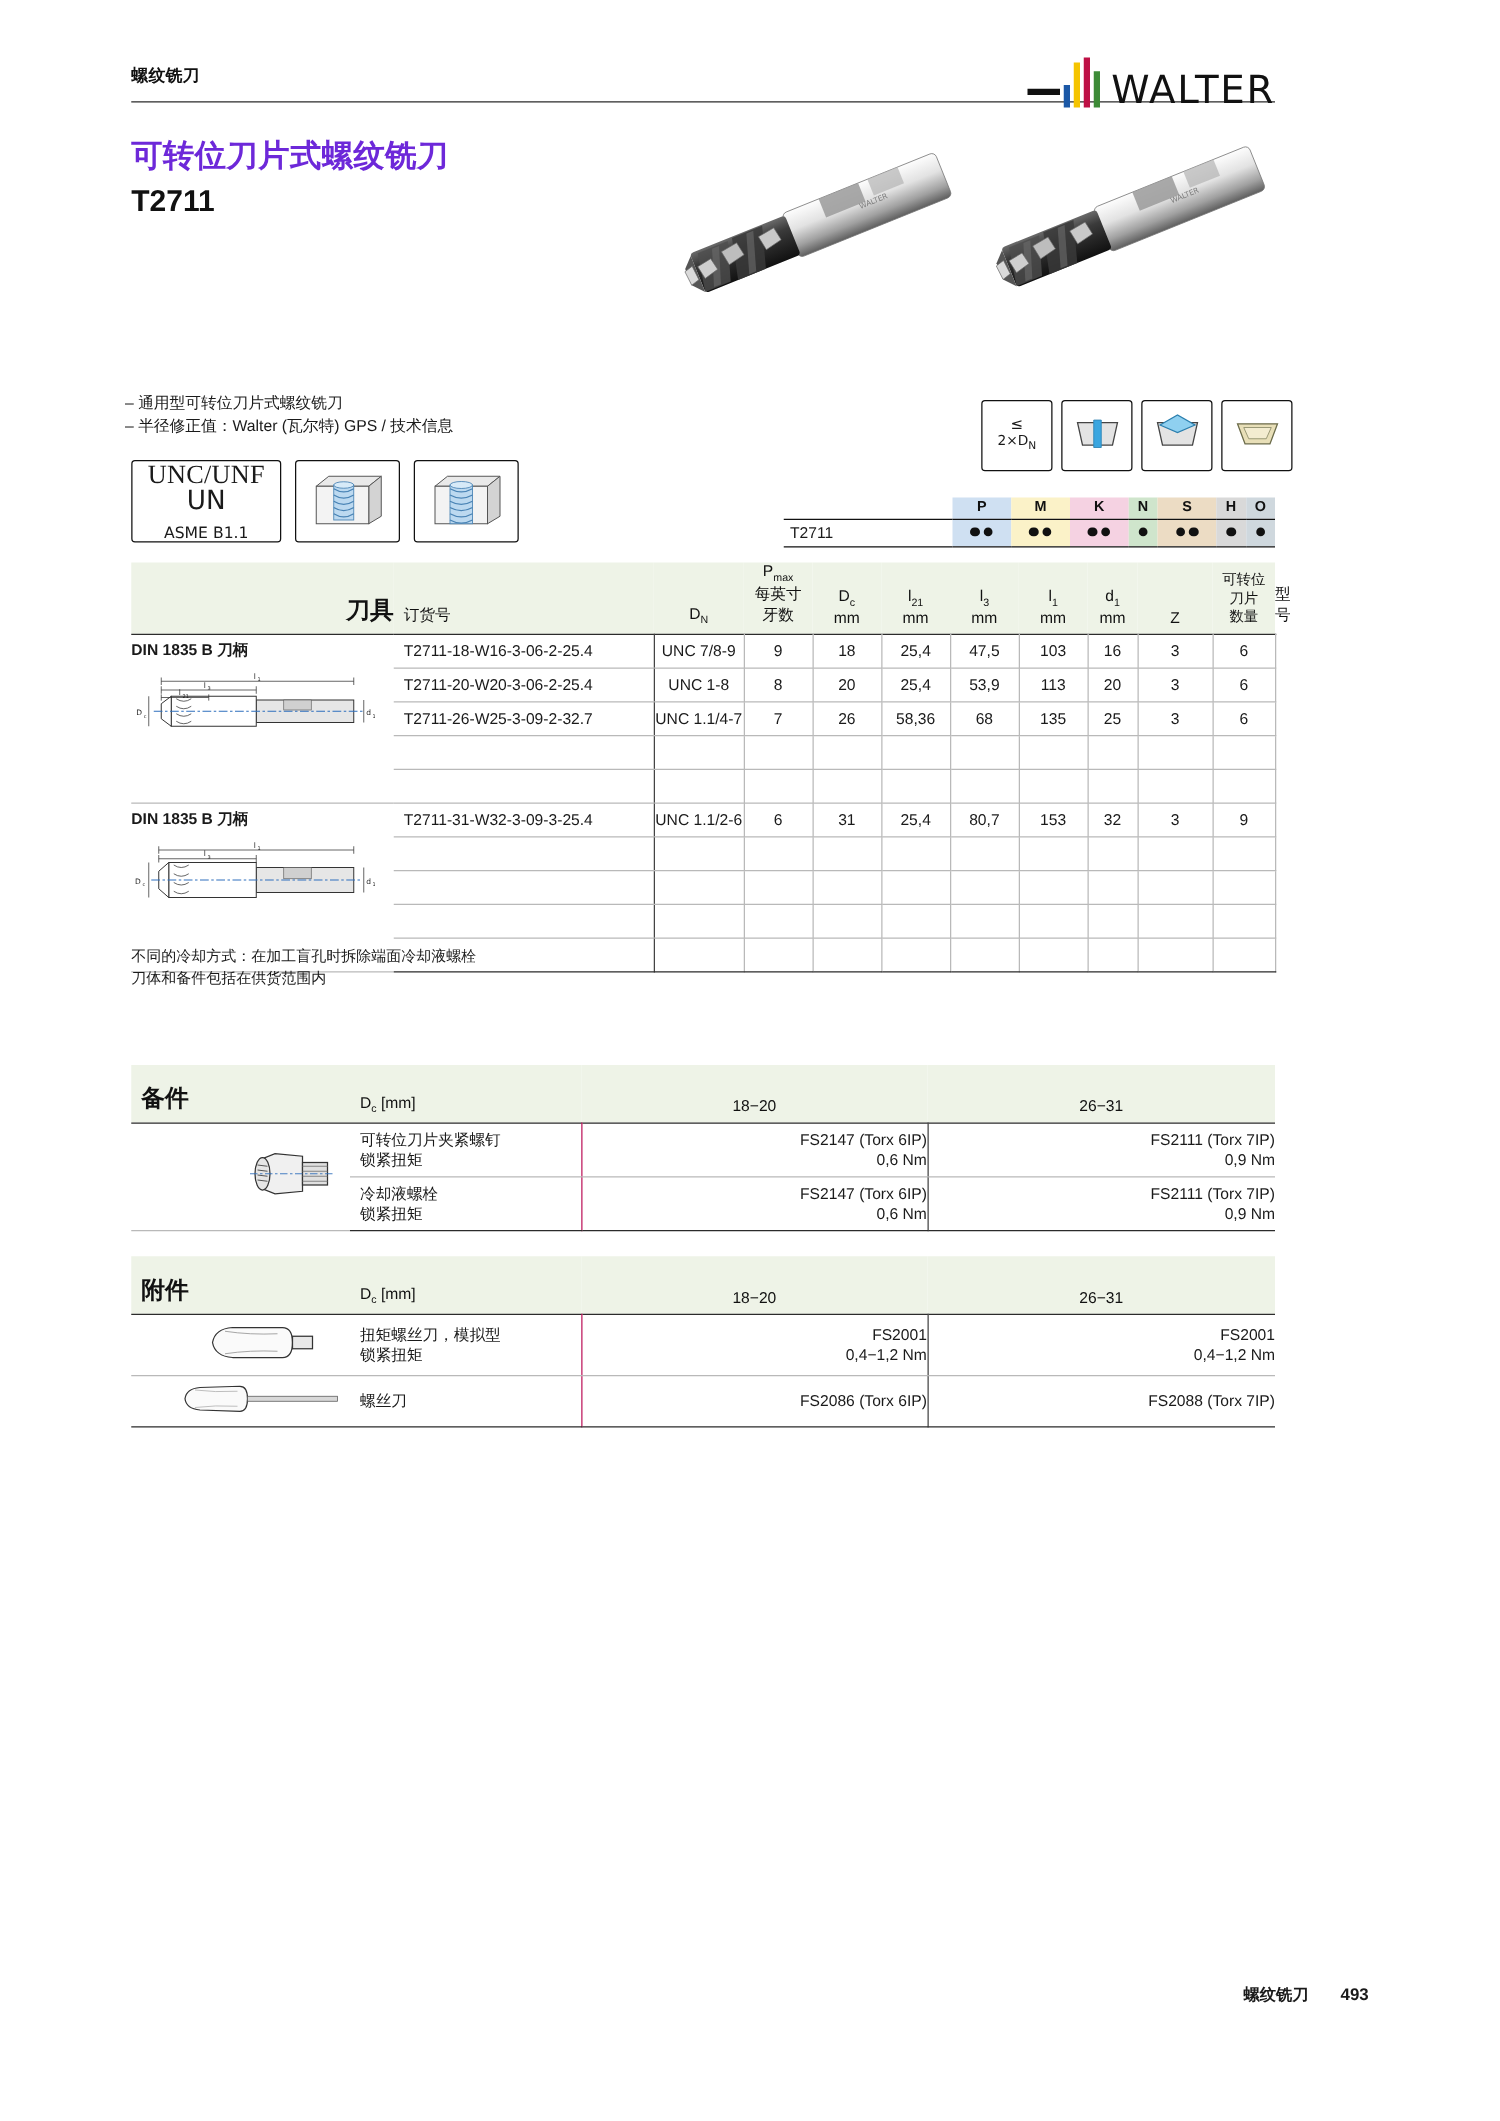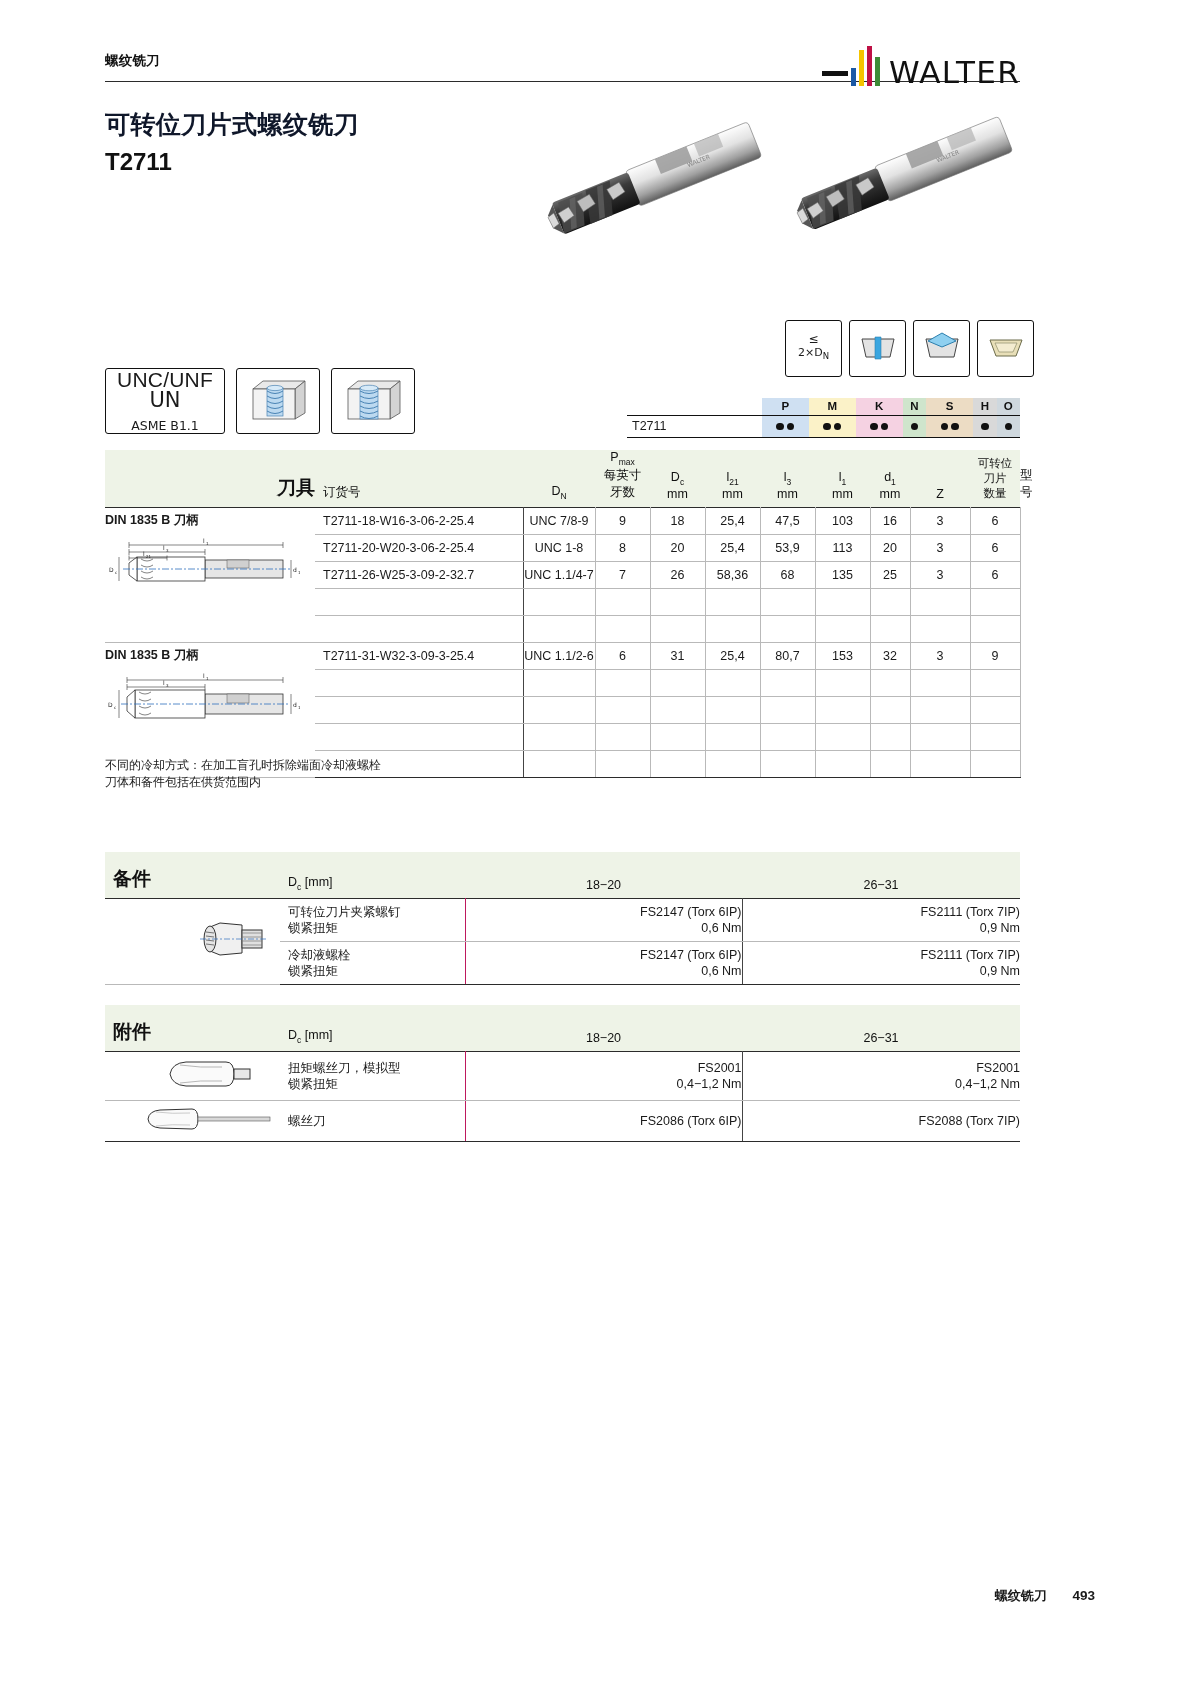--- a/index.html
+++ b/index.html
@@ -36,40 +36,40 @@
   .lb-red    { height: 40px; background: #be1045; }
   .lb-green  { height: 29px; background: #3d8b37; }
   .logo-word {
     font-size: 31px; font-weight: 400; letter-spacing: 1.3px;
     color: #111; line-height: .86;
     font-family: "DejaVu Sans", sans-serif;
   }
 
   
   .title-block { position: absolute; left: 105px; top: 108px; }
-  .title-main { font-size: 25px; font-weight: 700; letter-spacing: .4px; color: #0f172a; }
+  .title-main { font-size: 25px; font-weight: 700; letter-spacing: .4px; color: #6d28d9; }
   .title-sub  { font-size: 24px; font-weight: 700; margin-top: 7px; color: #111; }
 
   
   .photos { position: absolute; left: 505px; top: 95px; width: 530px; height: 180px; }
   .photo { position: absolute; }
   .photo svg { display: block; }
 
   
   .bullets { position: absolute; left: 100px; top: 313px; font-size: 12.6px; line-height: 19px; color: #1a1a1a; }
   .bullets div { white-space: nowrap; }
 
   
   .std-boxes { position: absolute; left: 105px; top: 368px; display: flex; gap: 11px; }
   .std-box {
     width: 120px; height: 66px; border: 1.2px solid #111; border-radius: 3px;
     display: flex; flex-direction: column; align-items: center; justify-content: center;
     background: #fff;
   }
-  .std-box .l1 { font-size: 21px; letter-spacing: .2px; line-height: 1.02; font-family: Liberation Sans, sans-serif;}
+  .std-box .l1 { font-size: 21px; letter-spacing: .2px; line-height: 1.02; font-family: Liberation Serif, serif;}
   .std-box .l2 { font-size: 21px; line-height: 1.02; font-family: "DejaVu Sans", sans-serif;}
   .std-box .l3 { font-size: 12.5px; margin-top: 7px; font-family: "DejaVu Sans", sans-serif;}
   .icon-box {
     width: 84px; height: 66px; border: 1.2px solid #111; border-radius: 3px;
     display: flex; align-items: center; justify-content: center; background: #fff;
   }
 
   
   .feat-icons { position: absolute; left: 785px; top: 320px; display: flex; gap: 7px; }
   .feat-box {
@@ -236,20 +236,24 @@
           <polygon points="56,68 70,66 72,77 58,80" fill="#bdbdbd" stroke="#666" stroke-width="0.5"></polygon>
           <polygon points="88,68 102,66 104,77 90,80" fill="#c9c9c9" stroke="#666" stroke-width="0.5"></polygon>
           <path d="M32 62 L24 70 L24 84 L32 93 Z" fill="#555"></path>
           <polygon points="23,72 30,70 31,82 24,84" fill="#dadada" stroke="#666" stroke-width="0.5"></polygon>
           <text x="172" y="78" font-family="DejaVu Sans" font-size="6" fill="#6a6a6a" opacity="0.8">WALTER</text>
         </g>
       </svg>
     </div>
   </div>
 
+  <div class="bullets">
+    <div>– 通用型可转位刀片式螺纹铣刀</div>
+    <div>– 半径修正值：Walter (瓦尔特) GPS / 技术信息</div>
+  </div>
 
   <div class="std-boxes">
     <div class="std-box">
       <div class="l1">UNC/UNF</div>
       <div class="l2">UN</div>
       <div class="l3">ASME B1.1</div>
     </div>
 
     <div class="icon-box">
       <span>

